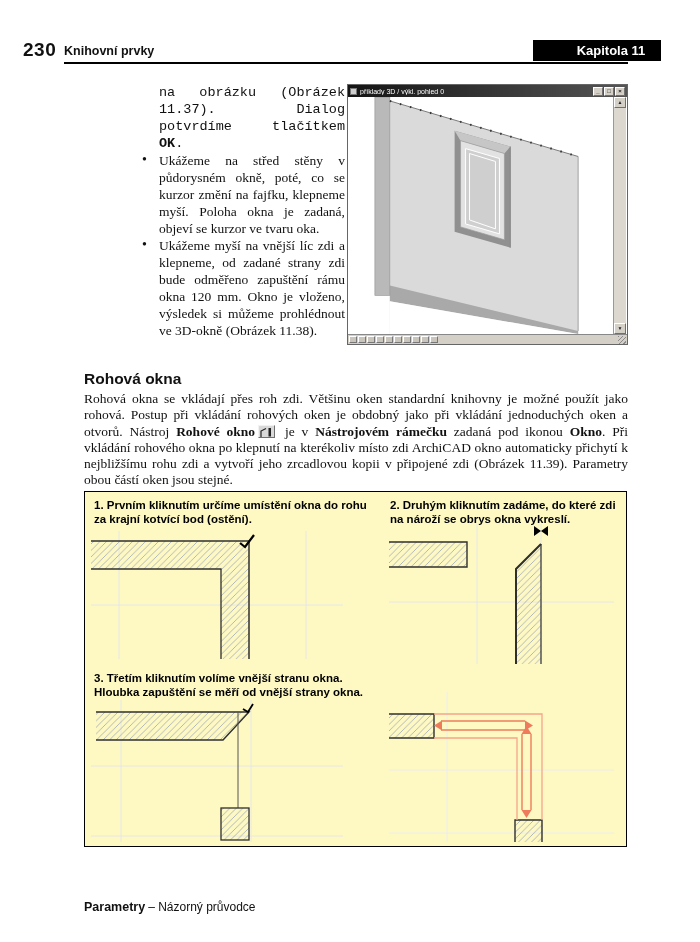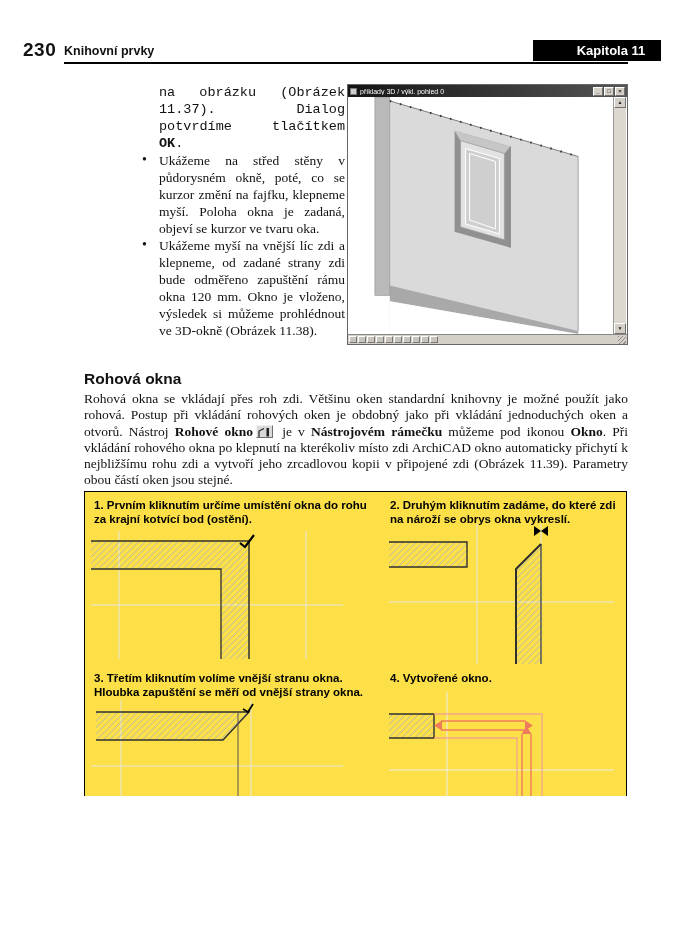--- a/index.html
+++ b/index.html
@@ -1,16 +1,16 @@
 <!DOCTYPE html>
 <html><head>
 <meta charset="utf-8">
 <style>
   html,body{margin:0;padding:0;background:#fff;}
-  .page{position:relative;width:700px;height:796px;background:#ffffff;overflow:hidden;
+  .page{position:relative;width:700px;height:942px;background:#ffffff;overflow:hidden;
         font-family:"Liberation Serif",serif;color:#111;}
 
   
   .pagenum{position:absolute;left:23px;top:39px;font:bold 19px "Liberation Sans",sans-serif;letter-spacing:.5px;}
   .runtitle{position:absolute;left:64px;top:44px;font:bold 12.5px "Liberation Sans",sans-serif;}
   .badge{position:absolute;left:533px;top:40px;width:100px;height:21px;background:#000;color:#fff;
          font:bold 13px "Liberation Sans",sans-serif;display:flex;align-items:center;justify-content:center;padding-left:28px;}
   .hrule{position:absolute;left:64px;top:62px;width:564px;height:1.5px;background:#000;}
 
   
@@ -48,21 +48,21 @@
   .figcap b{font:bold 11px "Liberation Sans",sans-serif;margin-right:3px;}
   .cap38{left:345px;top:351px;width:283px;}
   .cap39{left:300px;top:861px;width:328px;text-align:right;}
   .heading{position:absolute;left:84px;top:370px;font:bold 15.5px "Liberation Sans",sans-serif;}
   .para{position:absolute;left:84px;top:391px;width:544px;font-size:13.5px;line-height:16.3px;text-align:justify;}
   .tool-icon{display:inline-block;width:17px;height:13px;vertical-align:-2px;background:#d9d9d9;
              border:1px solid;border-color:#f2f2f2 #6f6f6f #6f6f6f #f2f2f2;box-sizing:border-box;margin:0 3px;}
 
   
   .figbox{position:absolute;left:84px;top:491px;width:543px;height:356px;border:1.3px solid #000;
-          box-sizing:border-box;background:#fde047;}
+          box-sizing:border-box;background:#fef9c3;}
   .pcap{position:absolute;font:bold 11.5px "Liberation Sans",sans-serif;line-height:14px;color:#000;}
   .pcap1{left:9px;top:6px;width:280px;}
   .pcap2{left:305px;top:6px;width:232px;}
   .pcap3{left:9px;top:179px;width:288px;}
   .pcap4{left:305px;top:179px;width:232px;}
   .pd{position:absolute;}
   .pd1{left:6px;top:39px;}
   .pd2{left:304px;top:32px;}
   .pd3{left:6px;top:208px;}
   .pd4{left:304px;top:200px;}
@@ -142,21 +142,21 @@
       <span class="grip"></span>
     </div>
   </div>
 
 
   <div class="heading">Rohová okna</div>
   <div class="para">
     <span>Rohová okna se vkládají přes roh zdi. Většinu oken standardní knihovny je možné použít jako rohová. Postup při vkládání rohových oken je obdobný jako při vkládání jednoduchých oken a otvorů. Nástroj </span><b>Rohové okno</b><span class="tool-icon"><svg width="15" height="11" viewBox="0 0 15 11">
           <path d="M2,10 L2,4 L7,1.5" stroke="#222" stroke-width="1.2" fill="none"></path>
           <rect x="9.5" y="1" width="2.5" height="8.5" fill="#222"></rect>
-        </svg></span><span> je v </span><b>Nástrojovém rámečku</b><span> můžeme pod ikonou </span><b>Okno</b><span>. Při vkládání rohového okna po klepnutí na kterékoliv místo zdi ArchiCAD okno automaticky přichytí k nejbližšímu rohu zdi a vytvoří jeho zrcadlovou kopii v připojené zdi (Obrázek 11.39). Parametry obou částí oken jsou stejné.</span>
+        </svg></span><span> je v </span><b>Nástrojovém rámečku</b><span> zadaná pod ikonou </span><b>Okno</b><span>. Při vkládání rohového okna po klepnutí na kterékoliv místo zdi ArchiCAD okno automaticky přichytí k nejbližšímu rohu zdi a vytvoří jeho zrcadlovou kopii v připojené zdi (Obrázek 11.39). Parametry obou částí oken jsou stejné.</span>
   </div>
 
   <div class="figbox">
 
     <div class="pcap pcap1">1. Prvním kliknutím určíme umístění okna do rohu za krajní kotvící bod (ostění).</div>
     <svg class="pd pd1" width="252" height="128" viewBox="0 0 252 128">
       <defs>
         <pattern id="h1" patternUnits="userSpaceOnUse" width="6.5" height="6.5">
           <path d="M0,6.5 L6.5,0 M-1.6,1.6 L1.6,-1.6 M4.9,8.1 L8.1,4.9" stroke="#a9b2ba" stroke-width="0.9"></path>
         </pattern>
@@ -206,21 +206,20 @@
       <line x1="0" y1="136" x2="252" y2="136" stroke="#e6e6e6"></line>
       <polygon points="5,12 158,12 132,40 5,40" fill="url(#h3)"></polygon>
       <path d="M5,12 H158 L132,40 H5" fill="none" stroke="#2f2f2f" stroke-width="1.4"></path>
       <line x1="147" y1="12" x2="147" y2="108" stroke="#555" stroke-width="1"></line>
       <rect x="130" y="108" width="28" height="32" fill="url(#h3)" stroke="#2f2f2f" stroke-width="1.3"></rect>
       <g>
         <path d="M152,9 l5,3 l5,-8" fill="none" stroke="#000" stroke-width="1.8"></path>
       </g>
     </svg>
 
-    <div class="pcap pcap4">4. Vytvořené okno.</div>
     <svg class="pd pd4" width="225" height="150" viewBox="0 0 225 150">
       <defs>
         <pattern id="h4" patternUnits="userSpaceOnUse" width="6.5" height="6.5">
           <path d="M0,6.5 L6.5,0 M-1.6,1.6 L1.6,-1.6 M4.9,8.1 L8.1,4.9" stroke="#a9b2ba" stroke-width="0.9"></path>
         </pattern>
       </defs>
       <line x1="58" y1="0" x2="58" y2="150" stroke="#ececec"></line>
       <line x1="0" y1="78" x2="225" y2="78" stroke="#ececec"></line>
       <line x1="0" y1="141" x2="225" y2="141" stroke="#ececec"></line>
       <rect x="0" y="22" width="45" height="24" fill="url(#h4)"></rect>
@@ -237,16 +236,16 @@
         <polygon points="45,33.5 53,28.5 53,38.5" fill="#ee7c5c"></polygon>
         <polygon points="144,33.5 136,28.5 136,38.5" fill="#ee7c5c"></polygon>
         <polygon points="137.5,34 132.5,42 142.5,42" fill="#ee7c5c"></polygon>
         <polygon points="137.5,126 132.5,118 142.5,118" fill="#ee7c5c"></polygon>
       </g>
     </svg>
   </div>
 
 
   <div class="footer">
-    <b>ArchiCAD</b><span>– Názorný průvodce</span>
+    <b>Parametry</b><span>– Názorný průvodce</span>
   </div>
 
 </div>
 
 </body></html>

